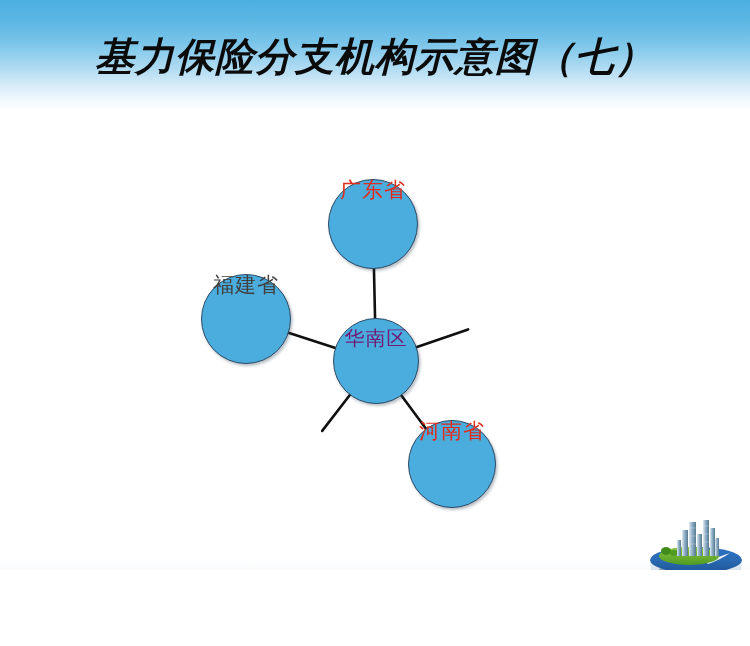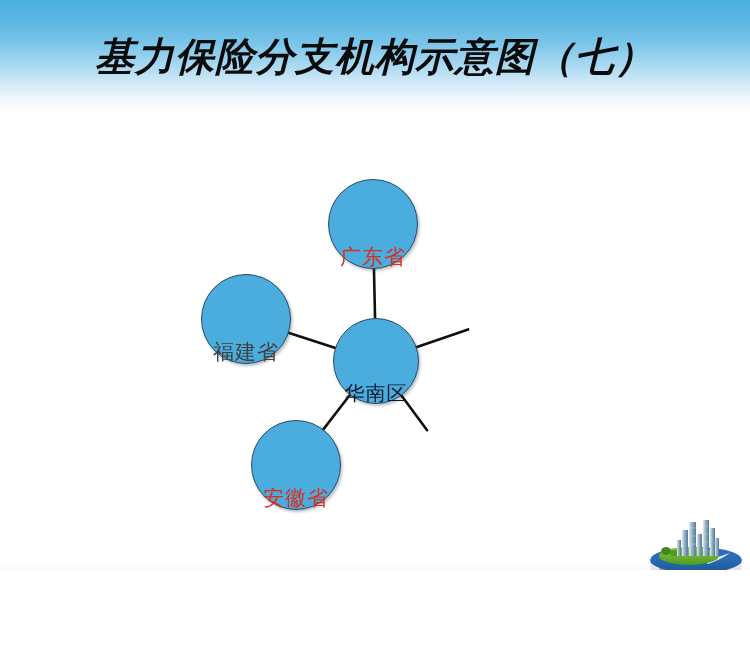--- a/index.html
+++ b/index.html
@@ -98,34 +98,35 @@
     z-index: 4;
   }
   .node {
     position: absolute;
     border-radius: 50%;
     background: #4badde;
     border: 1.3px solid #2b4a66;
     box-sizing: border-box;
     box-shadow: 1.5px 2px 3px rgba(40,60,80,0.33);
     display: flex;
-    align-items: flex-end;
+    align-items: flex-start;
     justify-content: center;
     z-index: 5;
   }
   .node .node-label {
     font-family: "DejaVu Serif", "Liberation Serif", serif;
     font-size: 21px;
     line-height: 1;
     white-space: nowrap;
     letter-spacing: 1px;
   }
   .node.center .node-label {
     font-size: 20px;
-    color: #0f172a;
+    color: #701a75;
+    margin-top: 9px;
   }
   .node.red   .node-label { color: #e02b1c; }
   .node.purple .node-label { color: #404040; }
 
   
   .links { position: absolute; left: 0; top: 0; z-index: 3; }
 
   
   .globe-logo {
     position: absolute;
@@ -192,24 +193,24 @@
 
     <div class="node red" style="left:328px; top:179px; width:90px; height:90px;">
       <span class="node-label">广东省</span>
     </div>
 
 
     <div class="node purple" style="left:201px; top:274px; width:90px; height:90px;">
       <span class="node-label">福建省</span>
     </div>
 
-    <div class="node red" style="left:251px; top:420px; width:90px; height:90px;">
-      <span class="node-label">安徽省</span>
-    </div>
-
+
+    <div class="node red" style="left:408px; top:420px; width:88px; height:88px;">
+      <span class="node-label">河南省</span>
+    </div>
   </div>
 
   <svg class="globe-logo" viewBox="0 0 104 104">
     <defs>
       <linearGradient id="gWater" x1="0" y1="0" x2="0" y2="1">
         <stop offset="0%" stop-color="#2a6fbf"></stop>
         <stop offset="45%" stop-color="#2b6cb5"></stop>
         <stop offset="100%" stop-color="#1d5596"></stop>
       </linearGradient>
       <linearGradient id="gBowl" x1="0" y1="0" x2="0" y2="1">

